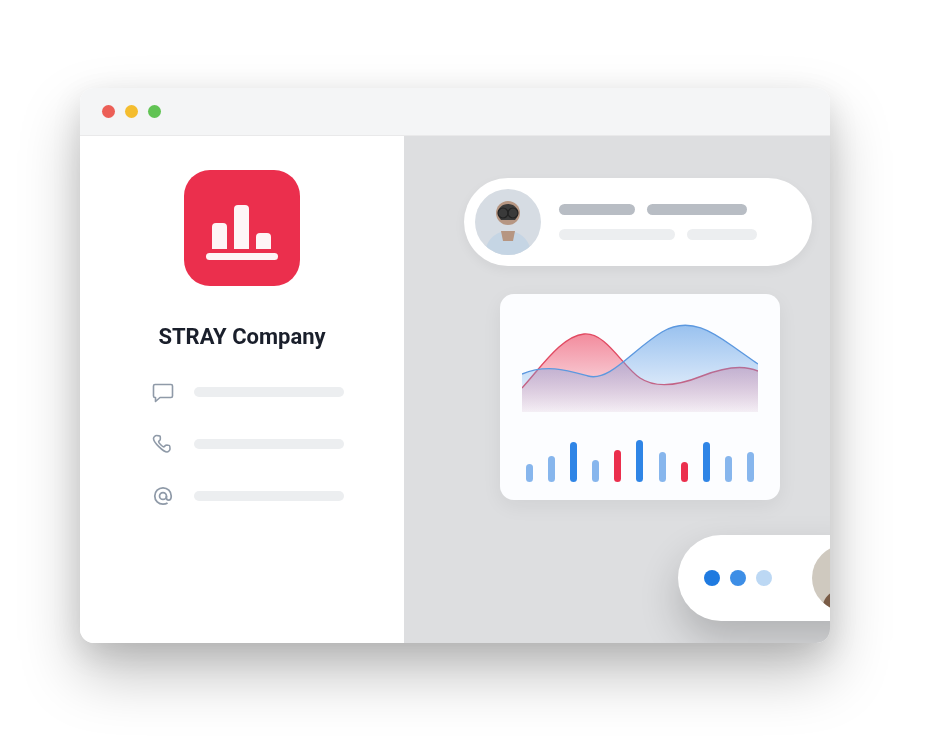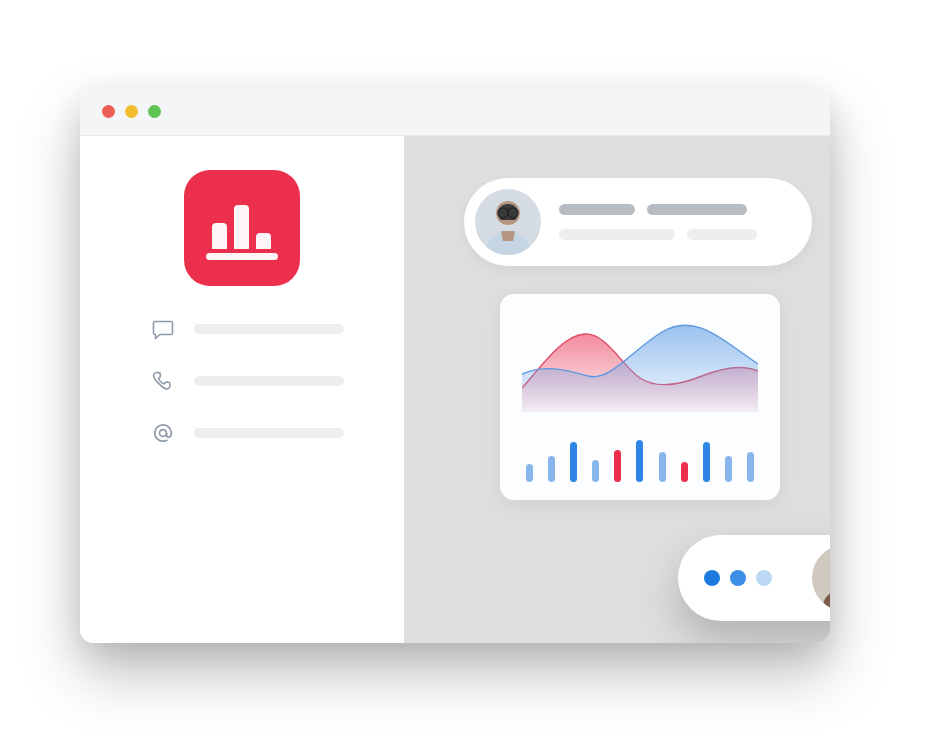--- a/index.html
+++ b/index.html
@@ -240,20 +240,21 @@
   <div class="app-body">
     <aside class="sidebar">
       <div class="app-icon">
         <div class="bar-chart-icon">
           <div class="bar b1"></div>
           <div class="bar b2"></div>
           <div class="bar b3"></div>
           <div class="bar-baseline"></div>
         </div>
       </div>
+      <div class="company-name">STRAY Company</div>
       <div class="contact-list">
         <div class="contact-row">
           <span class="contact-icon">
             <svg width="24" height="24" viewBox="0 0 24 24" fill="none" stroke="currentColor" stroke-width="1.6">
               <path d="M4 4.5h16a1.5 1.5 0 0 1 1.5 1.5v10a1.5 1.5 0 0 1-1.5 1.5H9l-4.5 4V17.5H4A1.5 1.5 0 0 1 2.5 16V6A1.5 1.5 0 0 1 4 4.5z" stroke-linejoin="round"></path>
             </svg>
           </span>
           <div class="contact-placeholder"></div>
         </div>
         <div class="contact-row">

